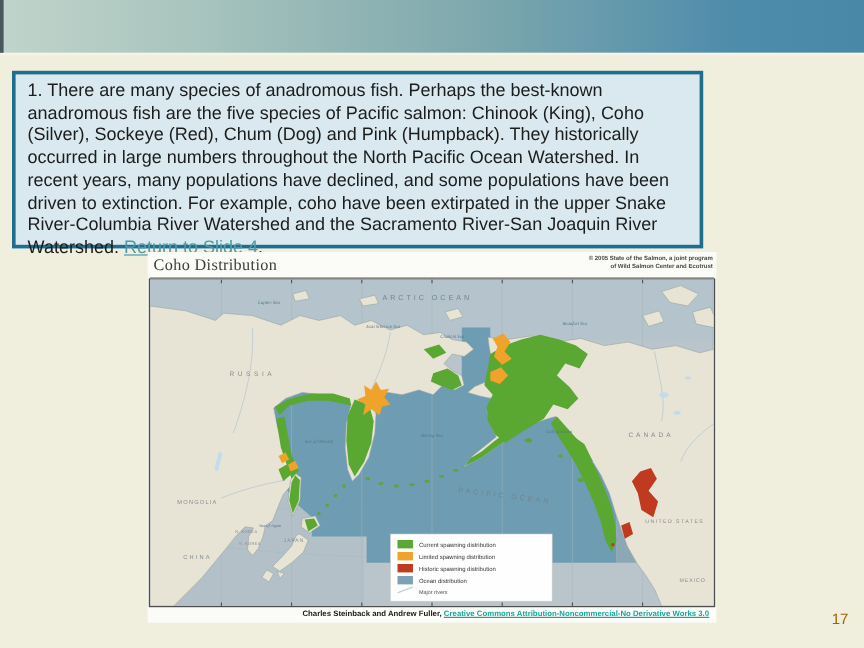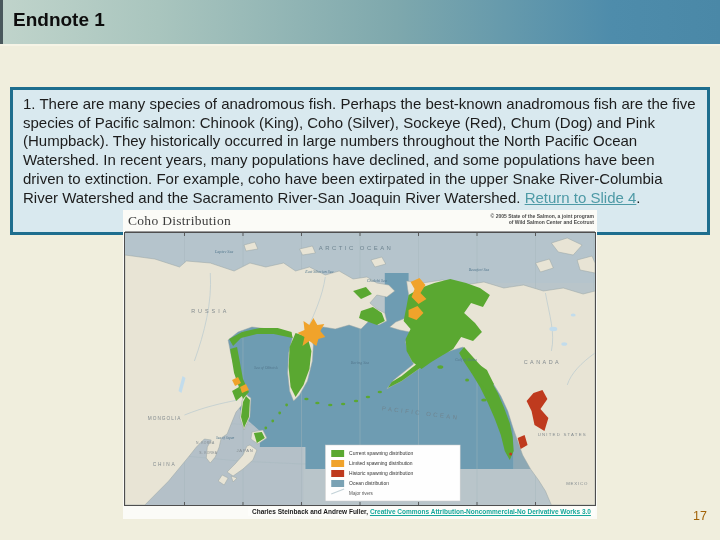--- a/index.html
+++ b/index.html
@@ -7,23 +7,23 @@
          font-family:"Liberation Sans",sans-serif;overflow:hidden;margin:0 auto;}
 
   
   .header{position:absolute;left:0;top:0;width:720px;height:44px;
           background:linear-gradient(to right,#c0d4cb 0%,#a9c5be 22%,#7ea8ad 55%,#4e8cab 85%,#4a88a7 100%);
           border-bottom:2px solid #f6f4e6;}
   .header-stripe{position:absolute;left:0;top:0;width:3px;height:44px;background:#49585c;}
   .slide-title{position:absolute;left:13px;top:9px;margin:0;font-size:19px;font-weight:bold;color:#0d0d0d;}
 
   
-  .note-box{position:absolute;left:10px;top:59px;width:700px;height:148px;box-sizing:border-box;
+  .note-box{position:absolute;left:10px;top:59px;width:576px;height:148px;box-sizing:border-box;
             border:3px solid #1e6e8e;background:#d9e9ef;padding:5px 10px 6px;
-            font-size:15px;line-height:18.7px;color:#1c1c1c;margin-top:28px;}
+            font-size:15px;line-height:18.7px;color:#1c1c1c;}
   .note-link{color:#4e9aa6;text-decoration:underline;cursor:pointer;}
 
   
   .map-panel{position:absolute;left:123px;top:210px;width:474px;height:309px;background:#fbfbf7;}
   .map-header{position:absolute;left:2px;top:0;width:470px;height:21px;border-bottom:1px solid #9a9a9a;}
   .map-title{position:absolute;left:3px;top:3px;font-family:"Liberation Serif","DejaVu Serif",serif;
              font-size:13.5px;color:#3c3c3c;letter-spacing:.3px;}
   .map-attr{position:absolute;right:1px;top:4px;text-align:right;font-size:5px;line-height:5.5px;
             font-weight:bold;color:#4a4a4a;}
   .map-frame{position:absolute;left:1px;top:22px;width:470px;height:272px;border:1px solid #4e4e4e;}
@@ -39,21 +39,20 @@
   .country-label{font-family:"Liberation Sans",sans-serif;fill:#838b8f;}
   .ocean-label{font-family:"Liberation Sans",sans-serif;fill:#6f8591;}
 </style>
 </head>
 <body>
 
 <div class="slide">
 
   <div class="header">
     <div class="header-stripe"></div>
-    <h1 class="slide-title">Endnote 1</h1>
   </div>
 
   <div class="note-box">
     <span>1. There are many species of anadromous fish. Perhaps the best-known anadromous fish are the five species of Pacific salmon: Chinook (King), Coho (Silver), Sockeye (Red), Chum (Dog) and Pink (Humpback). They historically occurred in large numbers throughout the North Pacific Ocean Watershed. In recent years, many populations have declined, and some populations have been driven to extinction. For example, coho have been extirpated in the upper Snake River-Columbia River Watershed and the Sacramento River-San Joaquin River Watershed. </span><a class="note-link" href="#">Return to Slide 4</a><span>.</span>
   </div>
 
   <div class="map-panel">
     <div class="map-header">
       <span class="map-title">Coho Distribution</span>
       <div class="map-attr">

